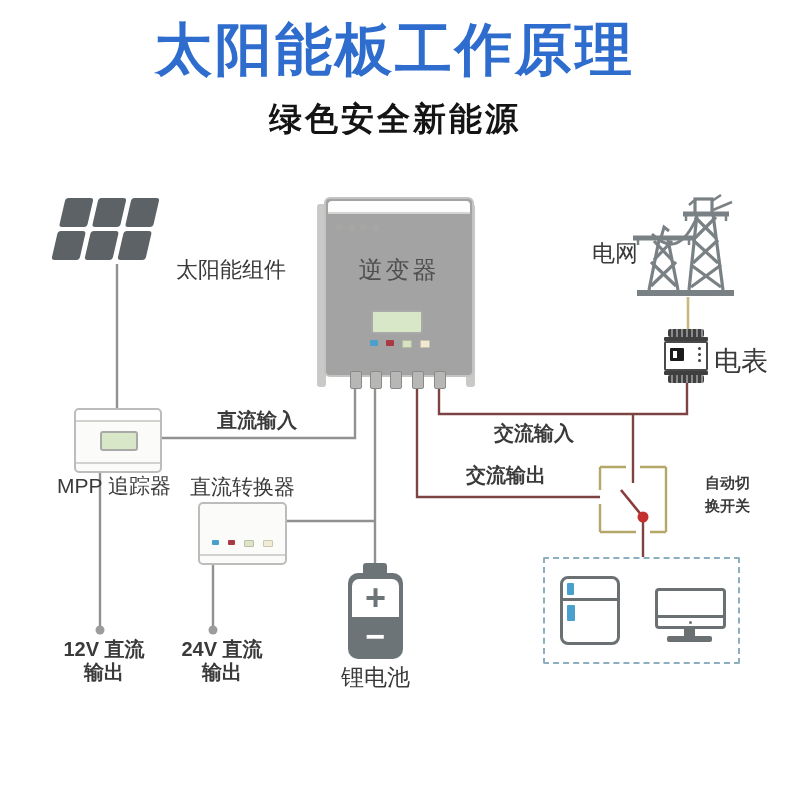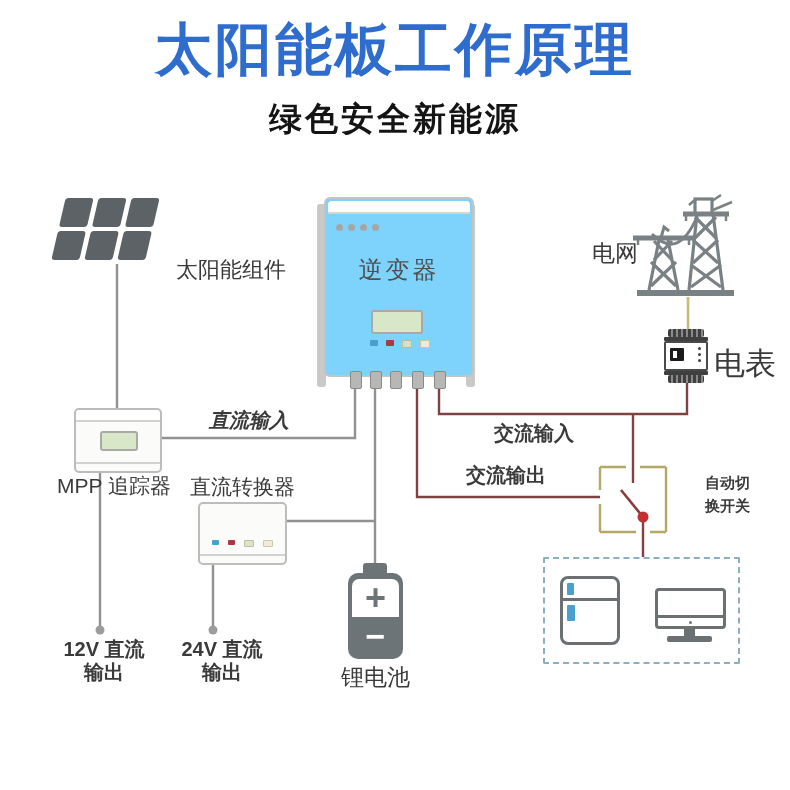--- a/index.html
+++ b/index.html
@@ -20,21 +20,21 @@
   .pcell{width:28px;height:29px;background:#5c6265;border-radius:3px;}
 
   
   .devbox{background:#fbfbfa;border:2px solid #bcbcba;border-radius:5px;}
   .strip-top{position:absolute;left:0;right:0;top:0;height:10px;border-bottom:2px solid #d2d2d0;background:#fff;border-radius:4px 4px 0 0;}
   .strip-bot{position:absolute;left:0;right:0;bottom:7px;height:0;border-top:2px solid #d2d2d0;}
   .lcd{background:#d9e7c9;border:2px solid #a9a9a7;border-radius:3px;}
 
   
   #inv-rail-l,#inv-rail-r{width:9px;height:183px;background:#c9c9c7;border-radius:3px;top:204px;}
-  #inv-body{left:324px;top:197px;width:146px;height:176px;background:#7dd3fc;
+  #inv-body{left:324px;top:197px;width:146px;height:176px;background:#a3a3a3;
             border:2px solid #c3c3c1;border-radius:6px;}
   #inv-topstrip{position:absolute;left:2px;right:2px;top:2px;height:11px;background:#fdfdfd;
                 border-bottom:2px solid #d5d5d3;border-radius:4px 4px 0 0;}
   .dotrow{position:absolute;left:10px;top:25px;display:flex;gap:5px;}
   .graydot{width:7px;height:7px;border-radius:50%;background:#a6a6a4;}
   #inv-name{position:absolute;left:0;right:0;top:55px;text-align:center;font-size:24px;
             color:#4f4f4f;letter-spacing:3px;}
   #inv-lcd{position:absolute;left:45px;top:111px;width:48px;height:20px;}
   .btnrow{position:absolute;left:44px;top:141px;display:flex;gap:8px;}
   .btn{width:8px;height:6px;border-radius:1px;}
@@ -189,30 +189,30 @@
       <div id="meter-display"></div>
       <div class="mdots">
           <div class="mdot"></div>
           <div class="mdot"></div>
           <div class="mdot"></div>
         </div>
     </div>
     <div class="collar"></div>
       <div class="rib"></div>
   </div>
-  <div class="abs lbl" style="left:714px;top:343px;font-size:31px;">电表</div>
+  <div class="abs lbl" style="left:714px;top:343px;font-size:27px;">电表</div>
 
   <div class="abs devbox" style="left:74px;top:408px;width:84px;height:61px;">
     <div class="strip-top"></div>
     <div class="lcd" style="position:absolute;left:24px;top:21px;width:34px;height:16px;"></div>
     <div class="strip-bot"></div>
   </div>
   <div class="abs lbl" style="left:57px;top:472px;">MPP 追踪器</div>
 
-  <div class="abs lbl-2line" style="left:209px;top:409px;font-style:italic;">直流输入</div>
+  <div class="abs lbl-2line" style="left:217px;top:409px;">直流输入</div>
 
   <div class="abs lbl" style="left:190px;top:473px;">直流转换器</div>
   <div class="abs devbox" style="left:198px;top:502px;width:85px;height:59px;">
     <div style="position:absolute;left:12px;top:36px;display:flex;gap:9px;">
       <div class="btn" style="width:7px;height:5px;background:#4aa0cc;"></div>
       <div class="btn" style="width:7px;height:5px;background:#a93a44;"></div>
       <div class="btn" style="width:8px;height:5px;background:#dde4c9;border:1px solid #b9c1a3;"></div>
       <div class="btn" style="width:8px;height:5px;background:#f0ecda;border:1px solid #ccc6ab;"></div>
     </div>
     <div class="strip-bot"></div>

